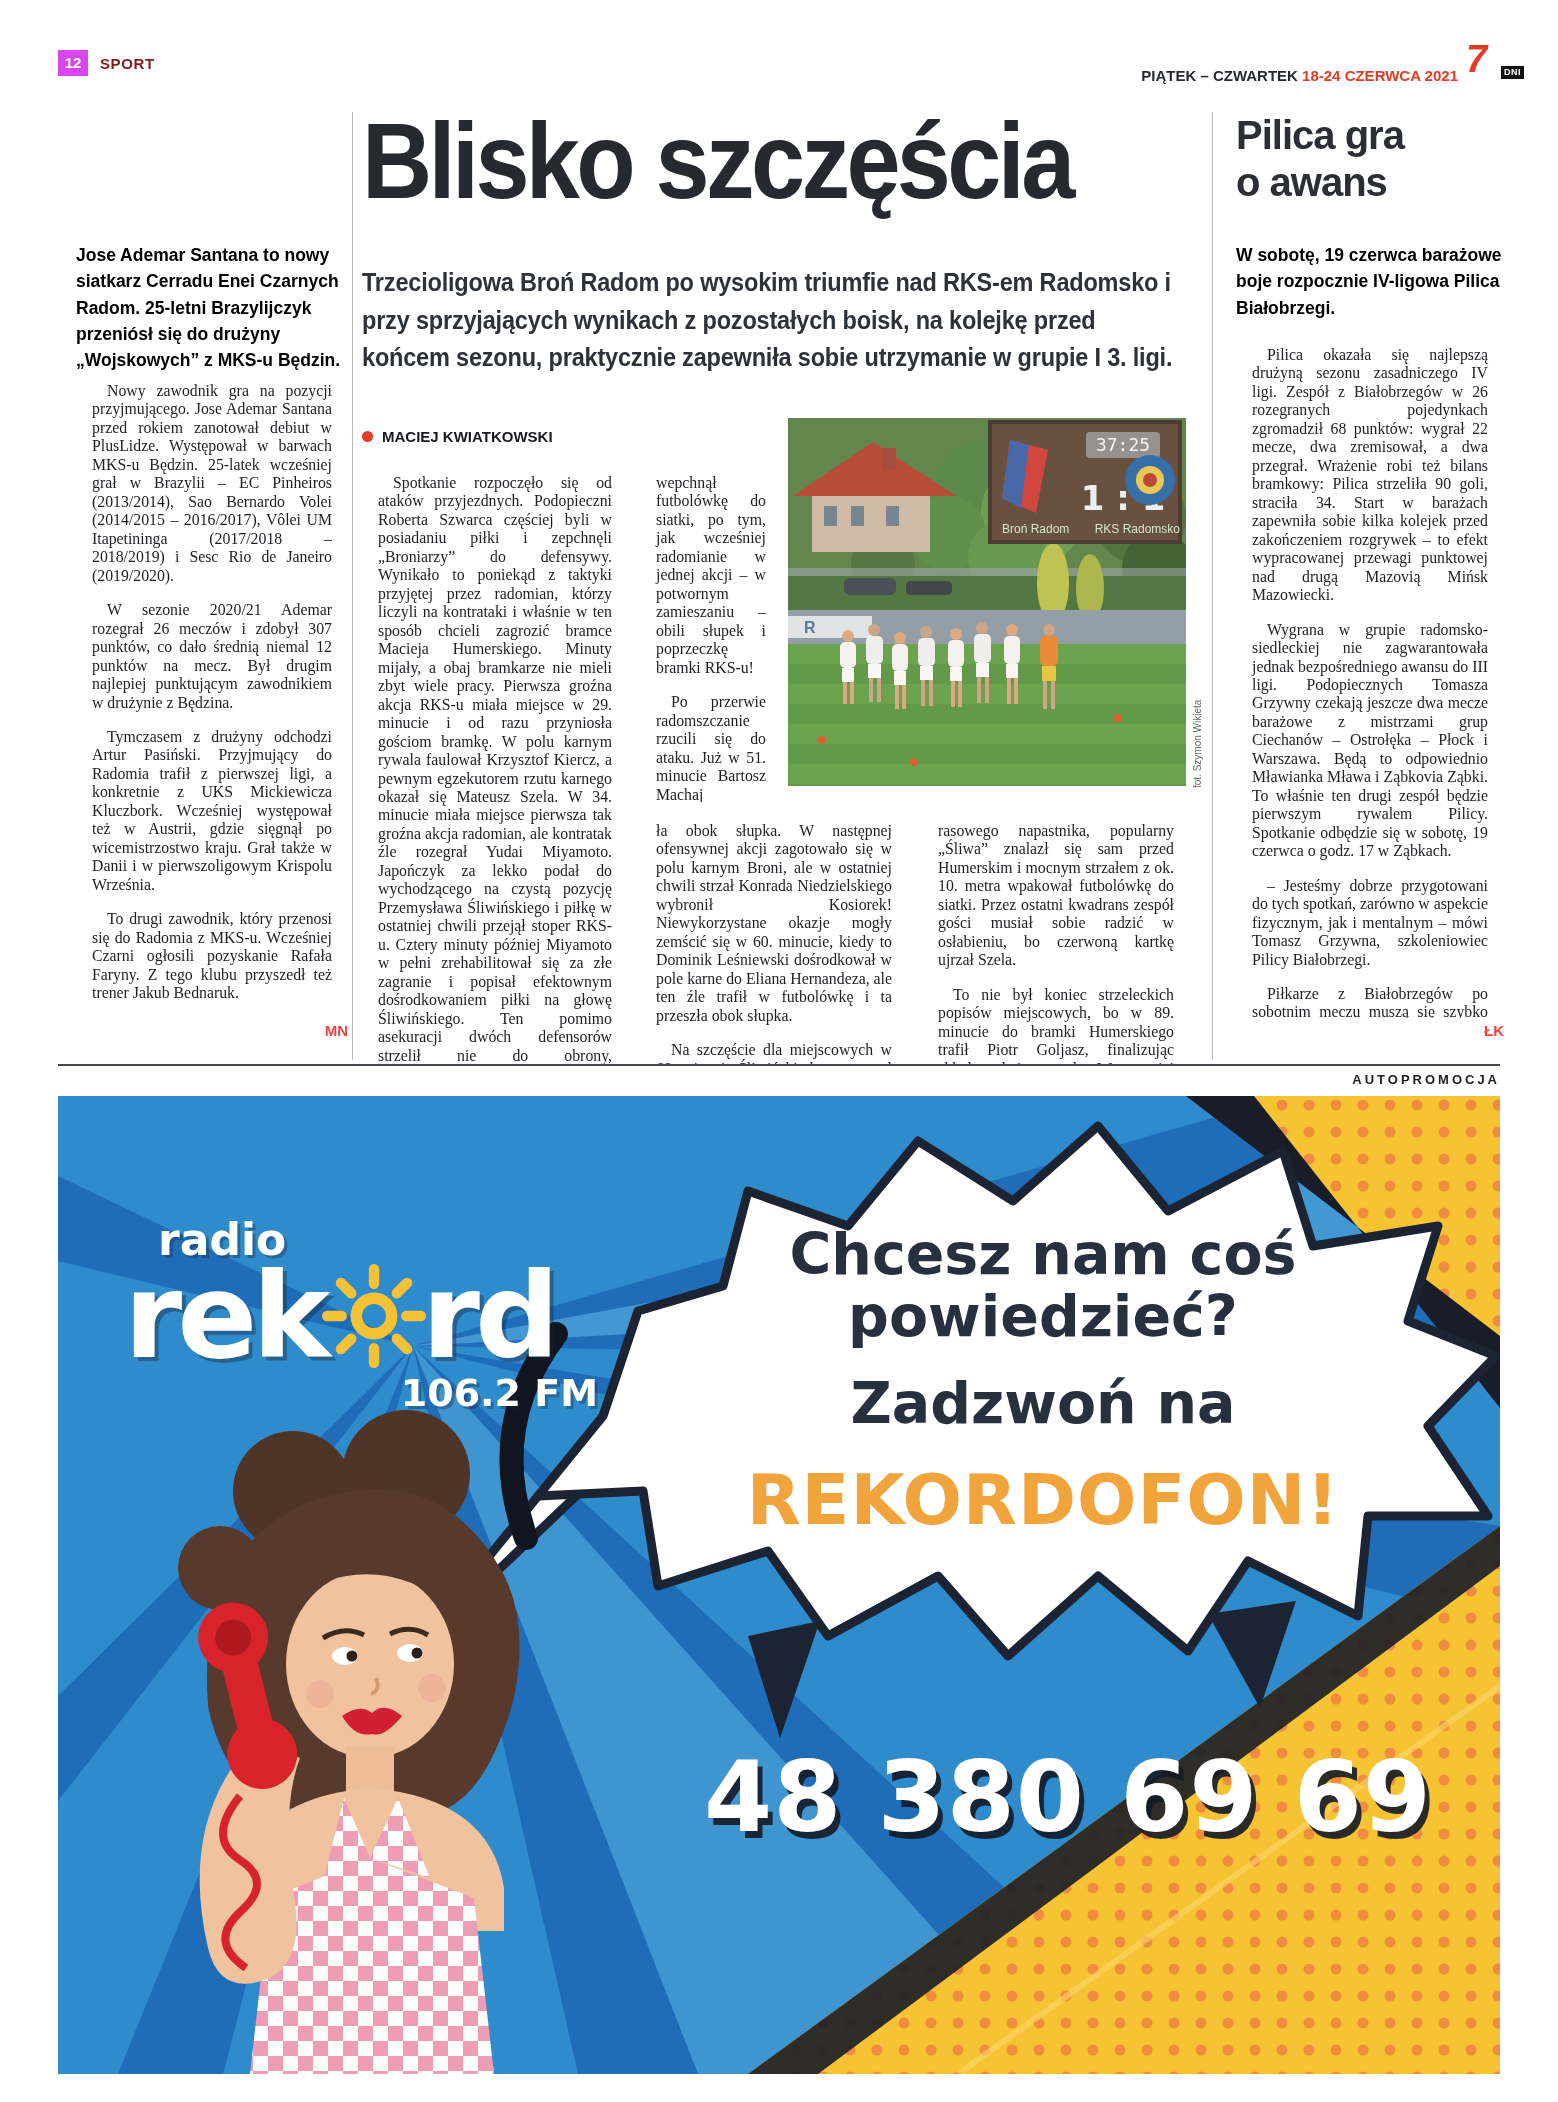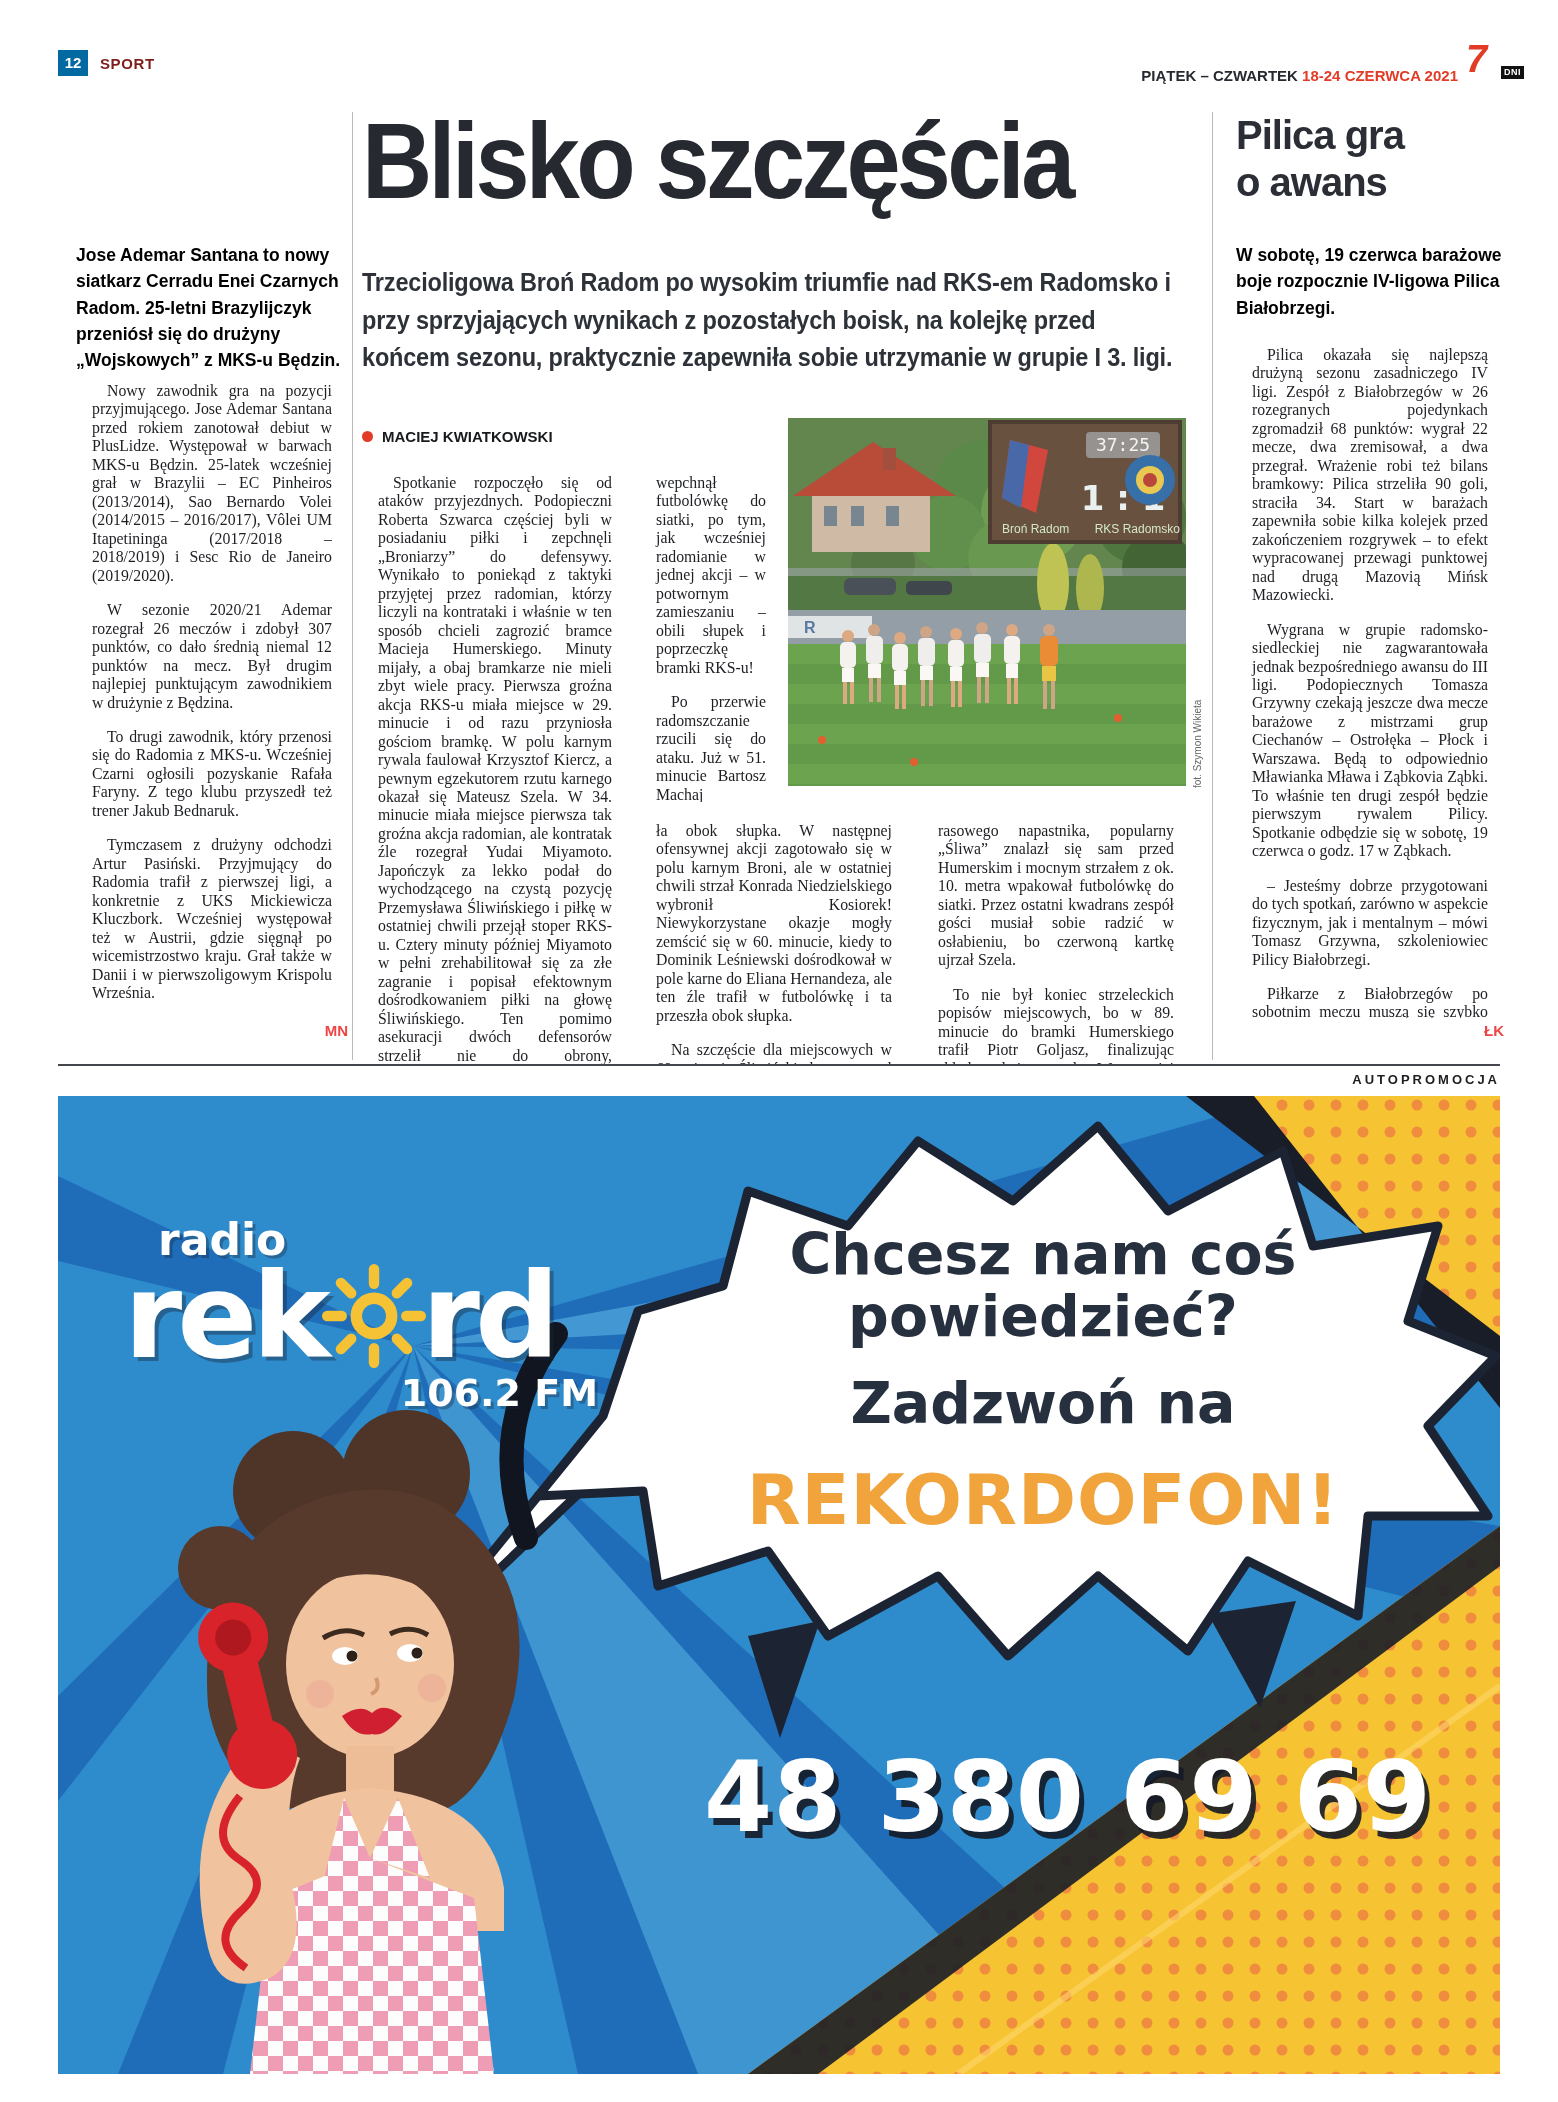--- a/index.html
+++ b/index.html
@@ -1,21 +1,21 @@
 <!DOCTYPE html>
 <html><head>
 <meta charset="utf-8">
 <style>
   html,body{margin:0;padding:0;background:#e8e8e8;}
   .page{position:relative;width:1558px;height:2102px;background:#ffffff;overflow:hidden;
         font-family:"Liberation Sans",sans-serif;color:#26292f;}
   .abs{position:absolute;}
 
   
-  .h-num{left:58px;top:50px;width:30px;height:26px;background:#0369a1;color:#fff;
+  .h-num{left:58px;top:50px;width:30px;height:26px;background:#d946ef;color:#fff;
          font:700 15px/26px "Liberation Sans",sans-serif;text-align:center;}
   .h-section{left:100px;top:55px;font:700 15px "Liberation Sans",sans-serif;letter-spacing:.6px;color:#7f1d1d;}
   .h-right{top:55px;right:100px;font:700 15px "Liberation Sans",sans-serif;white-space:nowrap;margin-top:12px;}
   .h-right .red{color:#e23b26;}
   .h-logo{left:1466px;top:40px;width:60px;height:42px;}
   .h-logo .seven{font:italic 800 38px/38px "Liberation Sans",sans-serif;color:#e23b26;}
   .h-logo .dni{position:absolute;right:2px;bottom:3px;background:#111;color:#fff;
                font:800 9px/11px "Liberation Sans",sans-serif;padding:1px 3px;letter-spacing:.5px;}
 
   
@@ -80,22 +80,22 @@
     <span class="dni">DNI</span>
   </div>
 
   <div class="abs vrule" style="left:352px;top:112px;height:948px;"></div>
   <div class="abs vrule" style="left:1212px;top:112px;height:948px;"></div>
 
   <div class="abs col-lead" style="left:76px;top:242px;width:272px;">Jose Ademar Santana to nowy siatkarz Cerradu Enei Czarnych Radom. 25-letni Brazylijczyk przeniósł się do drużyny „Wojskowych” z MKS-u Będzin.</div>
   <div class="abs body-text" style="left:76px;top:366px;width:272px;height:652px;">
     <p>Nowy zawodnik gra na pozycji przyjmującego. Jose Ademar Santana przed rokiem zanotował debiut w PlusLidze. Występował w barwach MKS-u Będzin. 25-latek wcześniej grał w Brazylii – EC Pinheiros (2013/2014), Sao Bernardo Volei (2014/2015 – 2016/2017), Vôlei UM Itapetininga (2017/2018 – 2018/2019) i Sesc Rio de Janeiro (2019/2020).</p>
     <p>W sezonie 2020/21 Ademar rozegrał 26 meczów i zdobył 307 punktów, co dało średnią niemal 12 punktów na mecz. Był drugim najlepiej punktującym zawodnikiem w drużynie z Będzina.</p>
+    <p>Tymczasem z drużyny odchodzi Artur Pasiński. Przyjmujący do Radomia trafił z pierwszej ligi, a konkretnie z UKS Mickiewicza Kluczbork. Wcześniej występował też w Austrii, gdzie sięgnął po wicemistrzostwo kraju. Grał także w Danii i w pierwszoligowym Krispolu Września.</p>
     <p>To drugi zawodnik, który przenosi się do Radomia z MKS-u. Wcześniej Czarni ogłosili pozyskanie Rafała Faryny. Z tego klubu przyszedł też trener Jakub Bednaruk.</p>
-    <p>Tymczasem z drużyny odchodzi Artur Pasiński. Przyjmujący do Radomia trafił z pierwszej ligi, a konkretnie z UKS Mickiewicza Kluczbork. Wcześniej występował też w Austrii, gdzie sięgnął po wicemistrzostwo kraju. Grał także w Danii i w pierwszoligowym Krispolu Września.</p>
     <p>Sezon 2020/21 był jego debiutanckim w PlusLidze. Pasiński wystąpił w 23 meczach, a w nich w 52 setach. Zdobył 28 punktów.</p>
   </div>
   <div class="abs sig" style="left:76px;top:1022px;width:272px;">MN</div>
 
   <div class="abs ma-title">Blisko szczęścia</div>
   <div class="abs ma-lead">Trzecioligowa Broń Radom po wysokim triumfie nad RKS-em Radomsko i przy sprzyjających wynikach z pozostałych boisk, na kolejkę przed końcem sezonu, praktycznie zapewniła sobie utrzymanie w grupie I 3. ligi.</div>
   <div class="abs ma-byline">
     <span class="dot"></span><span>MACIEJ KWIATKOWSKI</span>
   </div>
 

